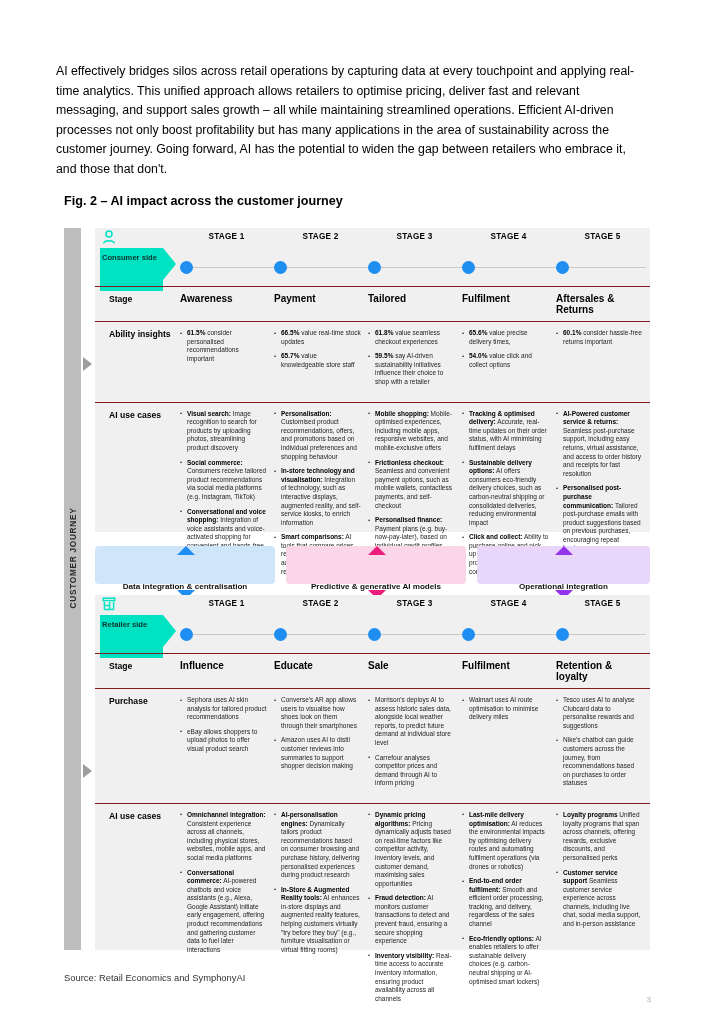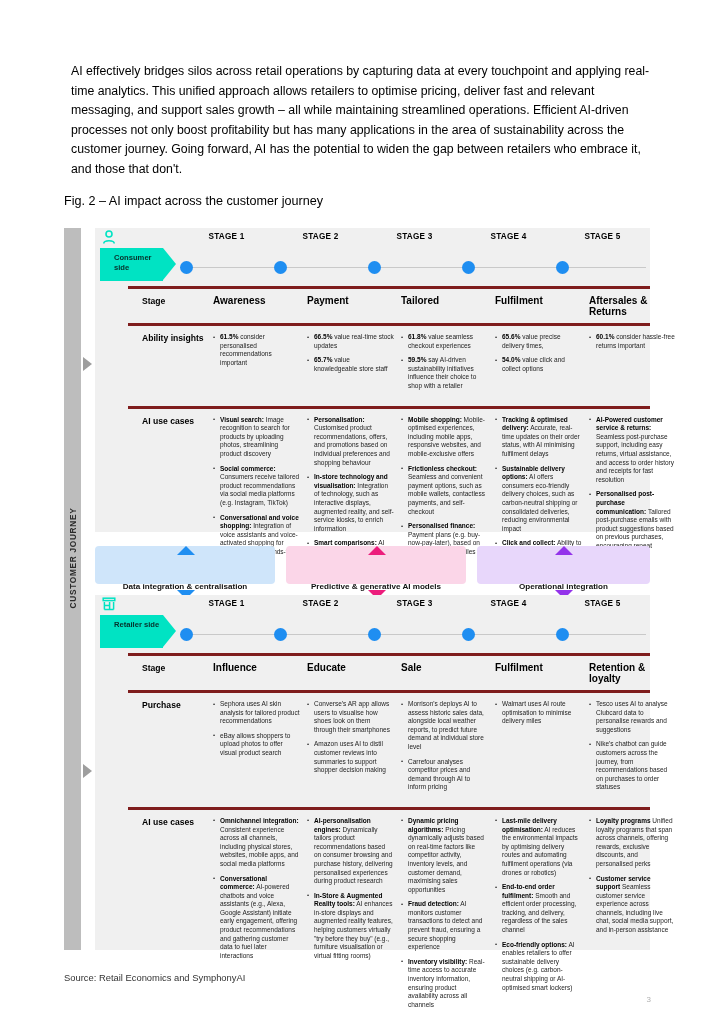--- a/index.html
+++ b/index.html
@@ -9,32 +9,32 @@
     background: #ffffff;
     font-family: "Liberation Sans", sans-serif;
     color: #1a1a1a;
     position: relative;
     overflow: hidden;
   }
 
   
   .intro {
     position: absolute;
-    left: 71px; top: 62px; width: 586px;
+    left: 56px; top: 62px; width: 586px;
     font-size: 12.3px;
     line-height: 19.6px;
     color: #000;
   }
 
   
   .fig-title {
     position: absolute;
     left: 64px; top: 194px;
     font-size: 12.6px;
-    font-weight: normal;
+    font-weight: bold;
     color: #000;
   }
 
   
   .figure {
     position: absolute;
     left: 64px; top: 228px;
     width: 586px; height: 722px;
   }
 
@@ -79,27 +79,27 @@
   .panel-retailer { top: 367px; height: 355px; }
 
   
   .stage-head {
     position: relative;
     height: 58px;
   }
   .side-tag {
     position: absolute;
     left: 5px; top: 20px;
-    width: 63px; height: 33px;
+    width: 63px; height: 43px;
     background: #00e3c3;
     color: #06312c;
     font-size: 7.6px;
     font-weight: bold;
     line-height: 10px;
-    padding: 5px 0 0 14px;
+    padding: 5px 0 0 2px;
   }
   .side-tag::after {
     content: "";
     position: absolute;
     left: 63px; top: 0;
     width: 0; height: 0;
     border-top: 16.5px solid transparent;
     border-bottom: 16.5px solid transparent;
     border-left: 13px solid #00e3c3;
   }
@@ -135,22 +135,21 @@
     top: 33px;
     width: 13px; height: 13px;
     border-radius: 50%;
     background: #1f8ef1;
   }
 
   
   .row {
     position: relative;
     display: flex;
-    border-top: 3px solid #7f1d1d;
-    margin-left: 33px;
+    border-top: 1px solid #7f1d1d;
   }
   .rowlabel {
     width: 85px;
     flex: 0 0 85px;
     padding: 7px 4px 7px 14px;
     font-size: 8.6px;
     font-weight: bold;
     color: #000;
     line-height: 11px;
   }

